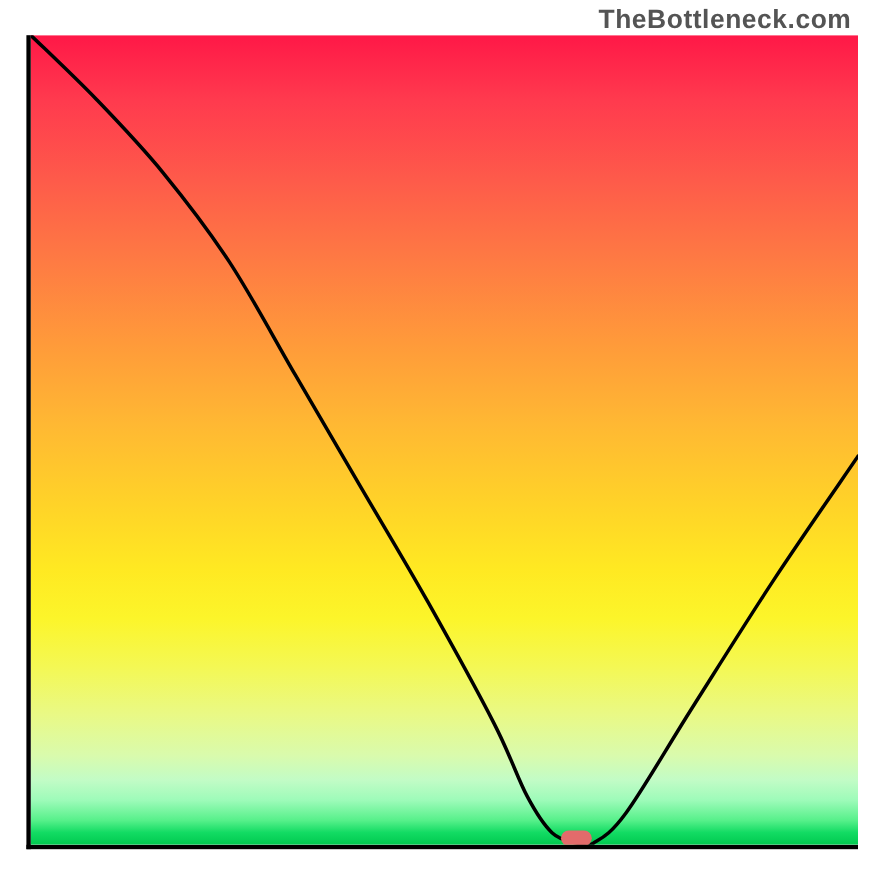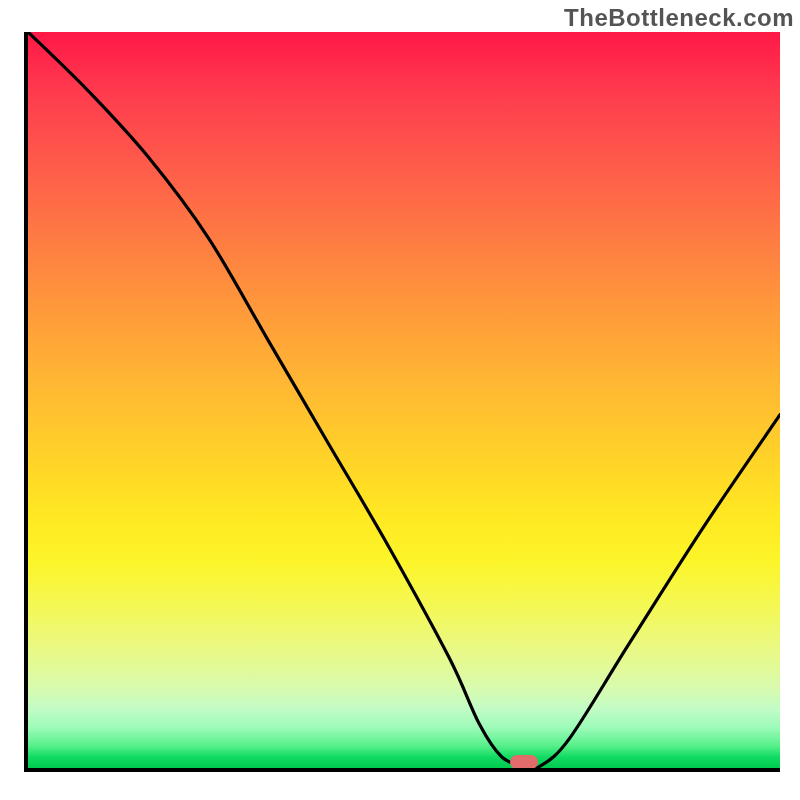--- a/index.html
+++ b/index.html
@@ -12,21 +12,21 @@
     font-family: Arial, Helvetica, sans-serif;
   }
   .stage {
     position: relative;
     width: 800px;
     height: 800px;
   }
   .watermark {
     position: absolute;
     top: 4px;
-    right: 6px;
+    right: 26px;
     font-size: 24px;
     font-weight: 600;
     color: #545454;
     letter-spacing: 0.5px;
     z-index: 10;
   }
   .plot-area {
     position: absolute;
     left: 24px;
     top: 32px;

